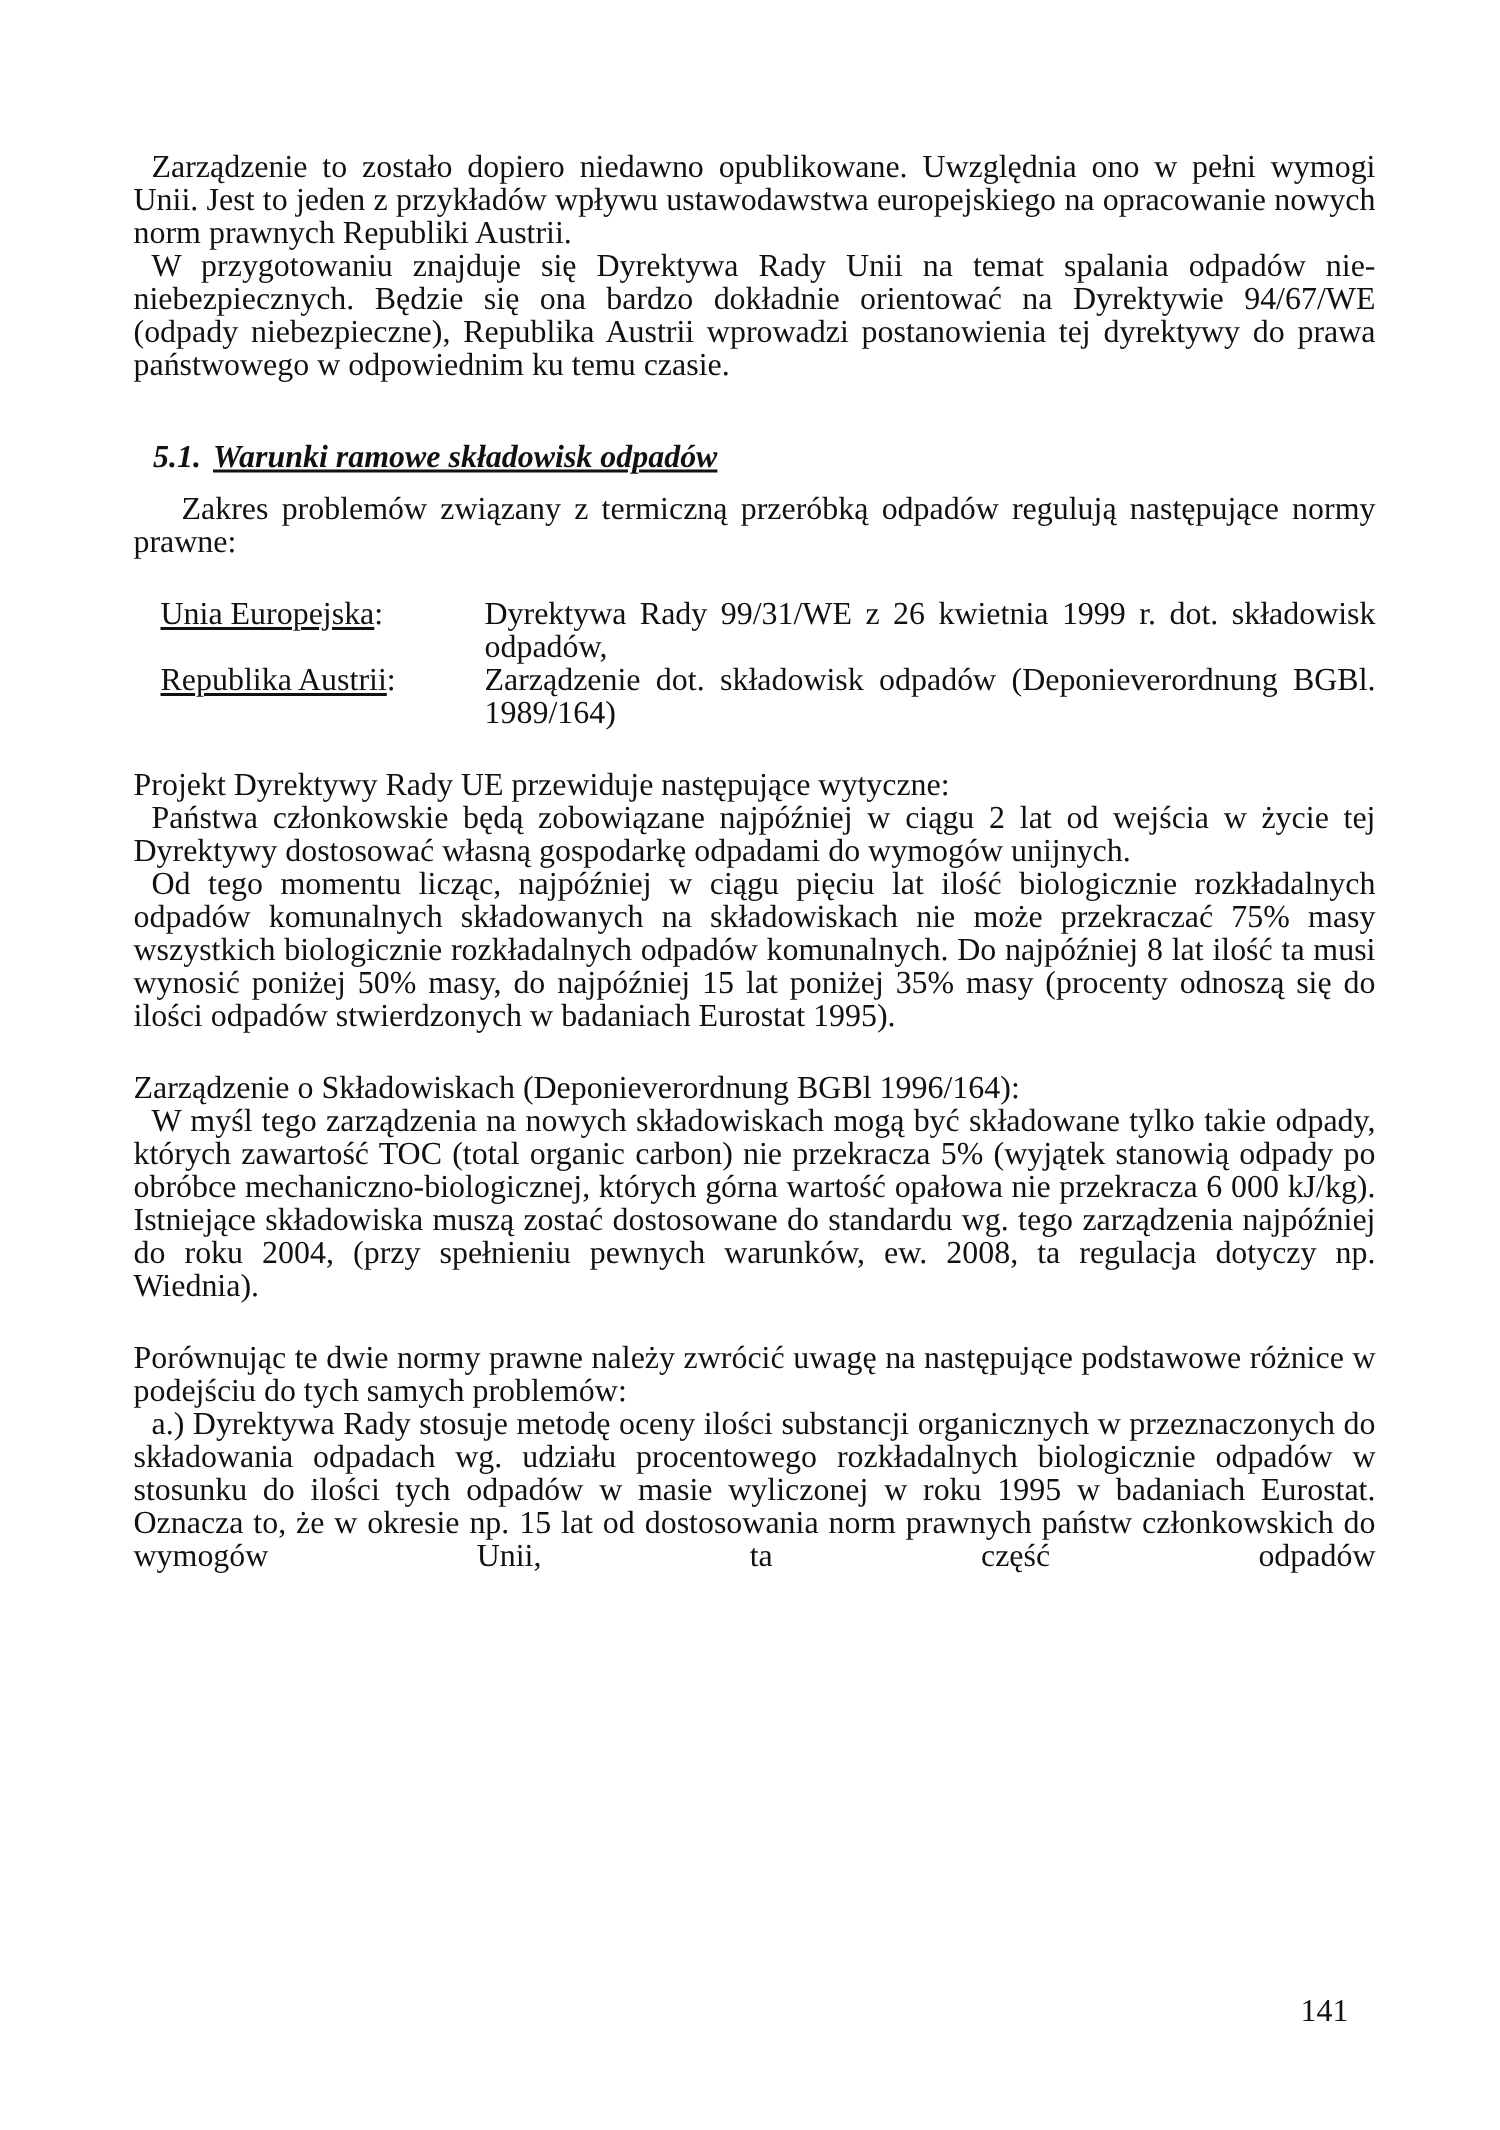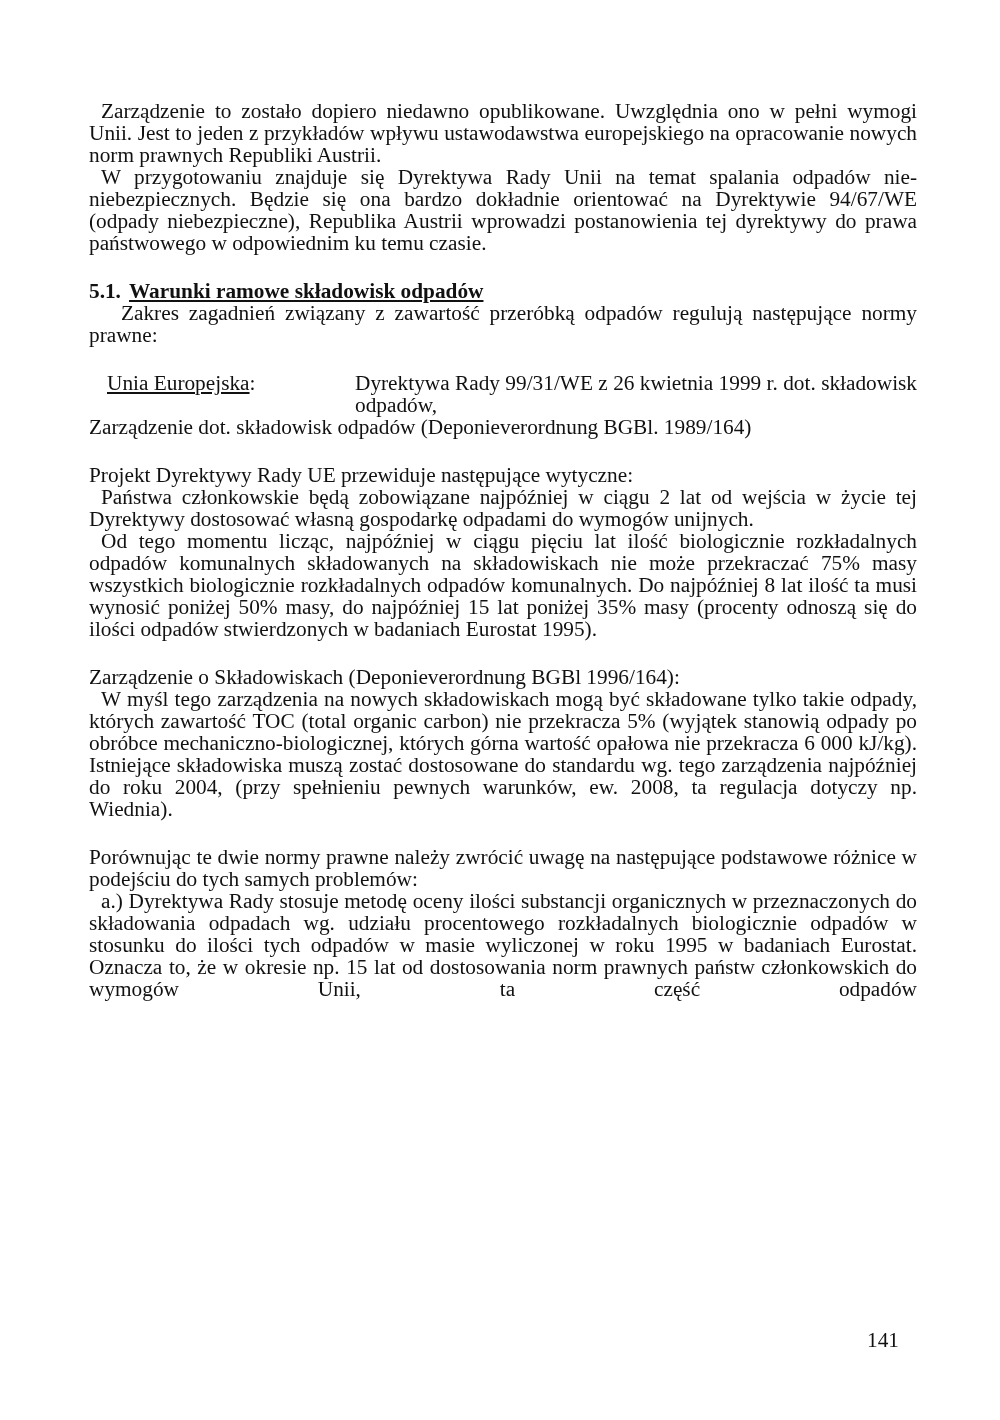--- a/index.html
+++ b/index.html
@@ -6,51 +6,52 @@
     body {
       width: 1000px; height: 1420px; position: relative; overflow: hidden;
       font-family: "Liberation Serif", "DejaVu Serif", serif;
       color: #111111;
     }
     .page { position: absolute; left: 89px; top: 100px; width: 828px; font-size: 21.3px; line-height: 22px; }
     .p { margin: 0; text-align: justify; }
     .indent { text-indent: 12px; }
     .indent-big { text-indent: 32px; }
     .gap-s { height: 26px; }
-    .heading { font-weight: bold; margin: 0; }
+    .heading { font-weight: bold; margin: 13px; font-style: italic; }
     .heading .num { display: inline-block; width: 40px; }
     .heading .title { text-decoration: underline; }
     .u { }
     .norms { margin-top: 26px; }
-    .norm-row { display: flex; gap: 32px; }
+    .norm-row { display: flex; }
     .norm-label { width: 234px; padding-left: 18px; box-sizing: border-box; flex: none; }
     .norm-label .u { text-decoration: underline; }
     .norm-text { flex: 1; text-align: justify; }
     .page-number { position: absolute; left: 867px; top: 1328px; font-size: 21.3px; }
   </style>
 </head>
 <body>
 
 <div class="page">
   <p class="p indent">Zarządzenie to zostało dopiero niedawno opublikowane. Uwzględnia ono w pełni wymogi Unii. Jest to jeden z przykładów wpływu ustawodawstwa europejskiego na opracowanie nowych norm prawnych Republiki Austrii.</p>
   <p class="p indent">W przygotowaniu znajduje się Dyrektywa Rady Unii na temat spalania odpadów nie-niebezpiecznych. Będzie się ona bardzo dokładnie orientować na Dyrektywie 94/67/WE (odpady niebezpieczne), Republika Austrii wprowadzi postanowienia tej dyrektywy do prawa państwowego w odpowiednim ku temu czasie.</p>
 
   <div class="gap-s"></div>
 
   <p class="heading">
     <span class="num">5.1.</span><span class="title">Warunki ramowe składowisk odpadów</span>
   </p>
-  <p class="p indent-big">Zakres zagadnień związany z zawartość przeróbką odpadów regulują następujące normy prawne:</p>
+  <p class="p indent-big">Zakres problemów związany z termiczną przeróbką odpadów regulują następujące normy prawne:</p>
 
   <div class="norms">
     <div class="norm-row">
       <div class="norm-label"><span class="u">Unia Europejska</span><span>:</span></div>
       <div class="norm-text">Dyrektywa Rady 99/31/WE z 26 kwietnia 1999 r. dot. składowisk odpadów,</div>
     </div>
     <div class="norm-row">
+      <div class="norm-label"><span class="u">Republika Austrii</span><span>:</span></div>
       <div class="norm-text">Zarządzenie dot. składowisk odpadów (Deponieverordnung BGBl. 1989/164)</div>
     </div>
   </div>
 
   <div class="gap-s"></div>
 
   <p class="p u">Projekt Dyrektywy Rady UE przewiduje następujące wytyczne:</p>
   <p class="p indent">Państwa członkowskie będą zobowiązane najpóźniej w ciągu 2 lat od wejścia w życie tej Dyrektywy dostosować własną gospodarkę odpadami do wymogów unijnych.</p>
   <p class="p indent">Od tego momentu licząc, najpóźniej w ciągu pięciu lat ilość biologicznie rozkładalnych odpadów komunalnych składowanych na składowiskach nie może przekraczać 75% masy wszystkich biologicznie rozkładalnych odpadów komunalnych. Do najpóźniej 8 lat ilość ta musi wynosić poniżej 50% masy, do najpóźniej 15 lat poniżej 35% masy (procenty odnoszą się do ilości odpadów stwierdzonych w badaniach Eurostat 1995).</p>
 

